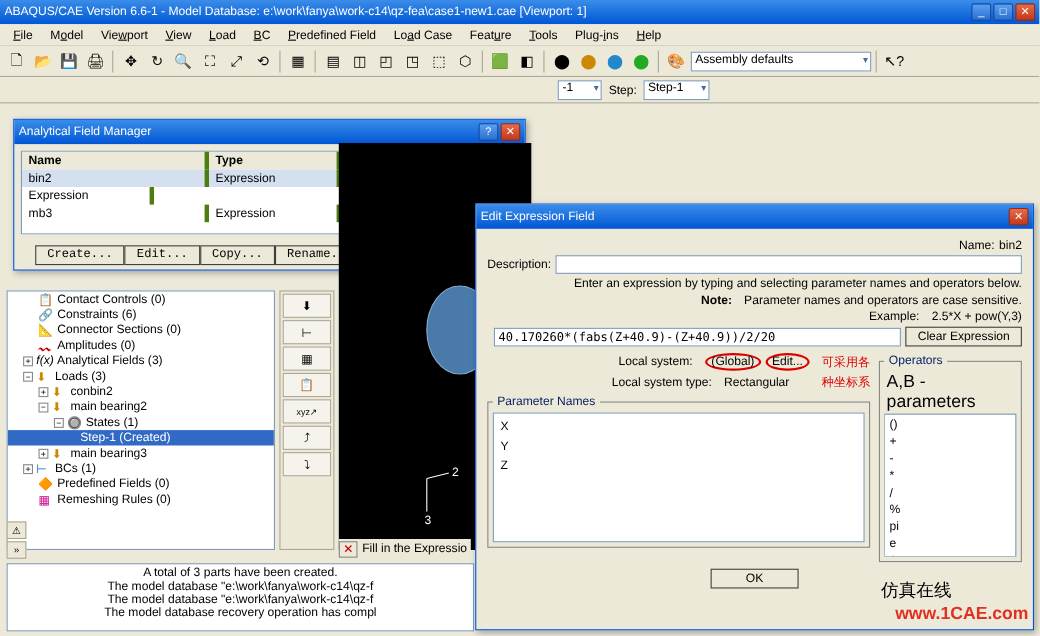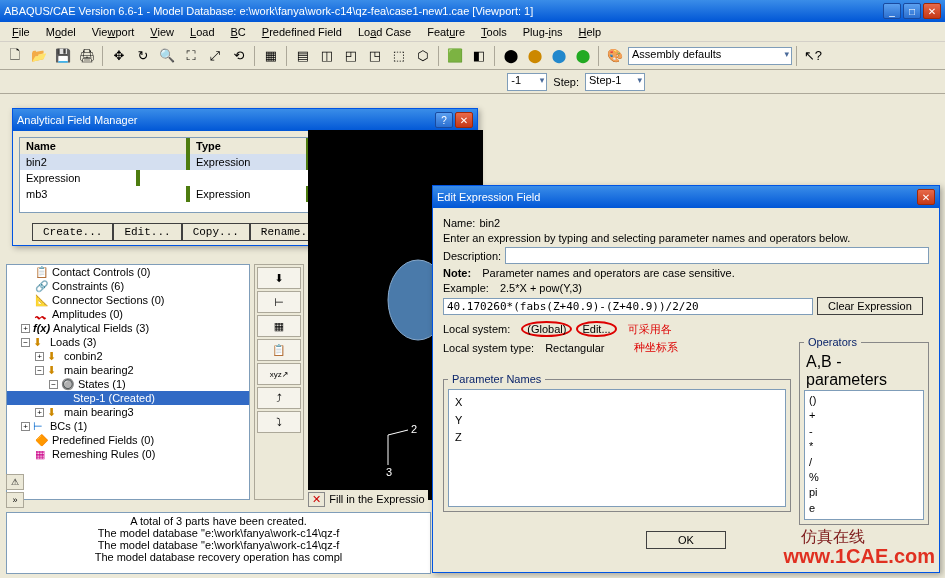--- a/index.html
+++ b/index.html
@@ -47,36 +47,36 @@
 
 .viewport { position: absolute; left: 308px; top: 130px; width: 175px; height: 370px; background: #000; }
 .statusline { position:absolute; left:308px; top:490px; height:18px; width:120px; display:flex; align-items:center; gap:4px; background:#ece9d8; }
 
 .msgarea { position: absolute; left: 6px; bottom: 4px; width: 425px; height: 62px; background: #fff; border: 1px solid #7f9db9; padding: 2px 4px; font-family: monospace; font-size: 11px; overflow:hidden;text-align:center; }
 .msgctl { position:absolute; left:6px; bottom:70px; width:40px; display:flex; flex-direction:column; gap:2px; }
 .msgctl div { width:18px; height:16px; border:1px solid #aca899; background:#ece9d8; display:inline-flex; align-items:center; justify-content:center; font-size:9px; }
 
 .eef { left: 432px; top: 185px; width: 508px; height: 388px; }
 .eef-body { padding: 6px 10px; }
-.eef-row { display: flex; align-items: center; margin: 3px 0; gap: 4px; }
+.eef-row { display: flex; align-items: center; margin: 3px 0; gap: 4px; justify-content: flex-end; }
 .eef-row label { white-space: nowrap; }
 .eef-row input[type=text] { flex:1; border:1px solid #7f9db9; height:17px; padding:0 3px; font-family: monospace; }
 .expr-input { width: 370px !important; flex:none !important; }
 .red { color: #d00; font-weight: normal; }
 .oval { border:2px solid #d00; border-radius:50%; padding:0 4px; display:inline-block; }
-.fieldset { border:1px solid #888; padding: 4px; margin-top:18px; position:relative; }
+.fieldset { border:1px solid #888; padding: 4px; margin-top:4px; position:relative; }
 .fieldset legend { padding:0 4px; background:#ece9d8; color:#0a246a; }
 .param-list { height: 118px; background:#fff; border:1px solid #7f9db9; padding:4px 6px; font-family:monospace; line-height:1.6; }
 .op-list { height: 130px; background:#fff; border:1px solid #7f9db9; padding:2px 4px; font-family:monospace; line-height:1.4; overflow-y:scroll; }
 .eef-cols { display:flex; gap:8px; }
 .eef-cols .left { flex:1; } .eef-cols .right { width:130px; }
 .okrow { display:flex; justify-content:center; gap:20px; padding:6px 0 2px; }
 
-.watermark { position:absolute; right:10px; bottom:10px; color:#e03020; font-size:20px; font-weight:bold; }
-.watermark2 { position:absolute; right:80px; bottom:30px; color:#7f1d1d; font-size:16px; }
+.watermark { position:absolute; right:10px; bottom:10px; color:#e03020; font-size:16px; font-weight:bold; }
+.watermark2 { position:absolute; right:80px; bottom:30px; color:#000000; font-size:16px; }
 </style>
 </head>
 <body>
 
 <div class="titlebar">
   <span class="title">ABAQUS/CAE Version 6.6-1 - Model Database: e:\work\fanya\work-c14\qz-fea\case1-new1.cae [Viewport: 1]</span>
   <div class="winbtns">
     <div class="winbtn">_</div>
     <div class="winbtn">□</div>
     <div class="winbtn close">✕</div>
@@ -192,21 +192,21 @@
   <div class="tree-row" style="padding-left:28px">
       <span class="ticon">📐</span>
       <span>Connector Sections (0)</span>
     </div>
   <div class="tree-row" style="padding-left:28px">
       <span class="ticon" style="color:#c00">〰</span>
       <span>Amplitudes (0)</span>
     </div>
   <div class="tree-row" style="padding-left:14px">
       <span class="expander">+</span>
-      <span style="font-style:italic;font-weight:bold">f(x)</span>
+      <span style="font-style:italic;font-weight:normal">f(x)</span>
       <span>Analytical Fields (3)</span>
     </div>
   <div class="tree-row" style="padding-left:14px">
       <span class="expander">−</span>
       <span class="ticon" style="color:#c80">⬇</span>
       <span>Loads (3)</span>
     </div>
   <div class="tree-row" style="padding-left:28px">
       <span class="expander">+</span>
       <span class="ticon" style="color:#c80">⬇</span>
@@ -287,25 +287,25 @@
     <div class="winbtns">
         <div class="winbtn close">✕</div>
       </div>
   </div>
   <div class="eef-body">
     <div class="eef-row">
         <label>Name:</label> 
         <span>bin2</span>
       </div>
     <div class="eef-row">
-        <span>Enter an expression by typing and selecting parameter names and operators below.</span>
-      </div>
-    <div class="eef-row">
         <label>Description:</label>
         <input type="text" value="" style="">
+      </div>
+    <div class="eef-row">
+        <span>Enter an expression by typing and selecting parameter names and operators below.</span>
       </div>
     <div class="eef-row"><b>Note:</b>&nbsp;<span>Parameter names and operators are case sensitive.</span></div>
     <div class="eef-row"><span>Example:</span>&nbsp;<span>2.5*X + pow(Y,3)</span></div>
     <div class="eef-row">
       <input type="text" class="expr-input" value="40.170260*(fabs(Z+40.9)-(Z+40.9))/2/20" style="">
       <button class="wbtn">Clear Expression</button>
     </div>
     <div class="eef-cols">
       <div class="left">
         <div class="eef-row">

